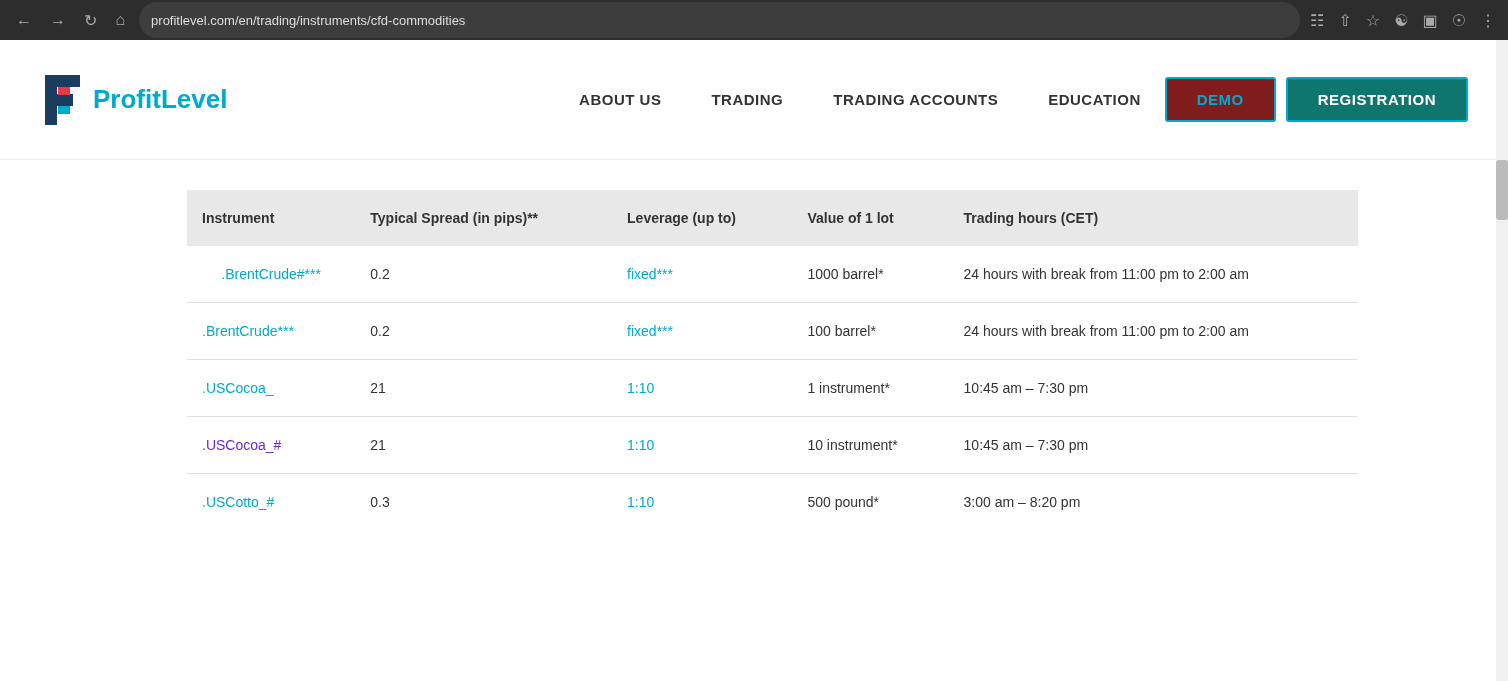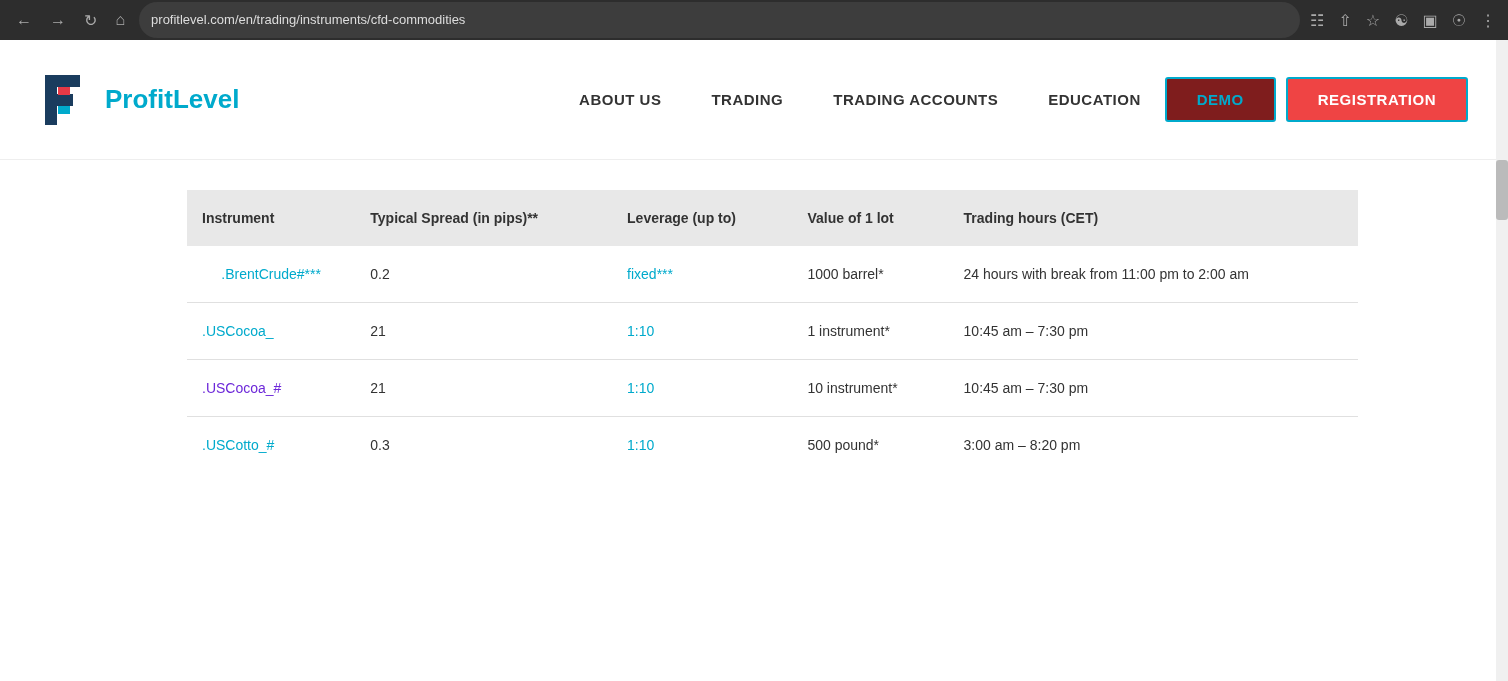--- a/index.html
+++ b/index.html
@@ -21,21 +21,21 @@
       background: none;
       border: none;
       padding: 0 4px;
     }
     .browser-url-bar {
       background: #3d3d3d;
       border-radius: 20px;
       flex: 1;
       height: 36px;
       display: flex;
-      align-items: flex-end;
+      align-items: center;
       padding: 11px 12px;
       color: #ddd;
       font-size: 13px;
     }
     .browser-icons {
       display: flex;
       align-items: center;
       gap: 14px;
       color: #aaa;
       font-size: 16px;
@@ -46,21 +46,21 @@
       display: flex;
       align-items: center;
       padding: 0 40px;
       height: 120px;
       border-bottom: 1px solid #eee;
       background: #fff;
     }
     .logo-area {
       display: flex;
       align-items: center;
-      gap: 20px;
+      gap: 8px;
       margin-right: auto;
     }
     .logo-icon {
       width: 45px;
       height: 50px;
     }
     .logo-text {
       font-size: 26px;
       font-weight: bold;
       color: #222;
@@ -89,21 +89,21 @@
       background: #7f1d1d;
       padding: 12px 30px;
       font-size: 15px;
       font-weight: 700;
       cursor: pointer;
       border-radius: 3px;
       margin-right: 10px;
       letter-spacing: 0.5px;
     }
     .btn-registration {
-      background: #ef4444;
+      background: #0f766e;
       color: #fff;
       border: 2px solid #00aacc;
       padding: 12px 30px;
       font-size: 15px;
       font-weight: 700;
       cursor: pointer;
       border-radius: 3px;
       letter-spacing: 0.5px;
     }
 
@@ -227,20 +227,27 @@
     </thead>
     <tbody id="table-body">
     <tr>
           <td style="color: rgb(0, 170, 204); text-align: center;">.BrentCrude#***</td>
           <td>0.2</td>
           <td style="color: rgb(0, 170, 204);">fixed***</td>
           <td>1000 barrel*</td>
           <td>24 hours with break from 11:00 pm to 2:00 am</td>
         </tr>
         <tr>
+          <td style="color: rgb(0, 170, 204);">.BrentCrude***</td>
+          <td>0.2</td>
+          <td style="color: rgb(0, 170, 204);">fixed***</td>
+          <td>100 barrel*</td>
+          <td>24 hours with break from 11:00 pm to 2:00 am</td>
+        </tr>
+        <tr>
           <td style="color: rgb(0, 170, 204);">.USCocoa_</td>
           <td>21</td>
           <td style="color: rgb(0, 170, 204);">1:10</td>
           <td>1 instrument*</td>
           <td>10:45 am – 7:30 pm</td>
         </tr>
         <tr>
           <td style="color: #6d28d9;">.USCocoa_#</td>
           <td>21</td>
           <td style="color: rgb(0, 170, 204);">1:10</td>

